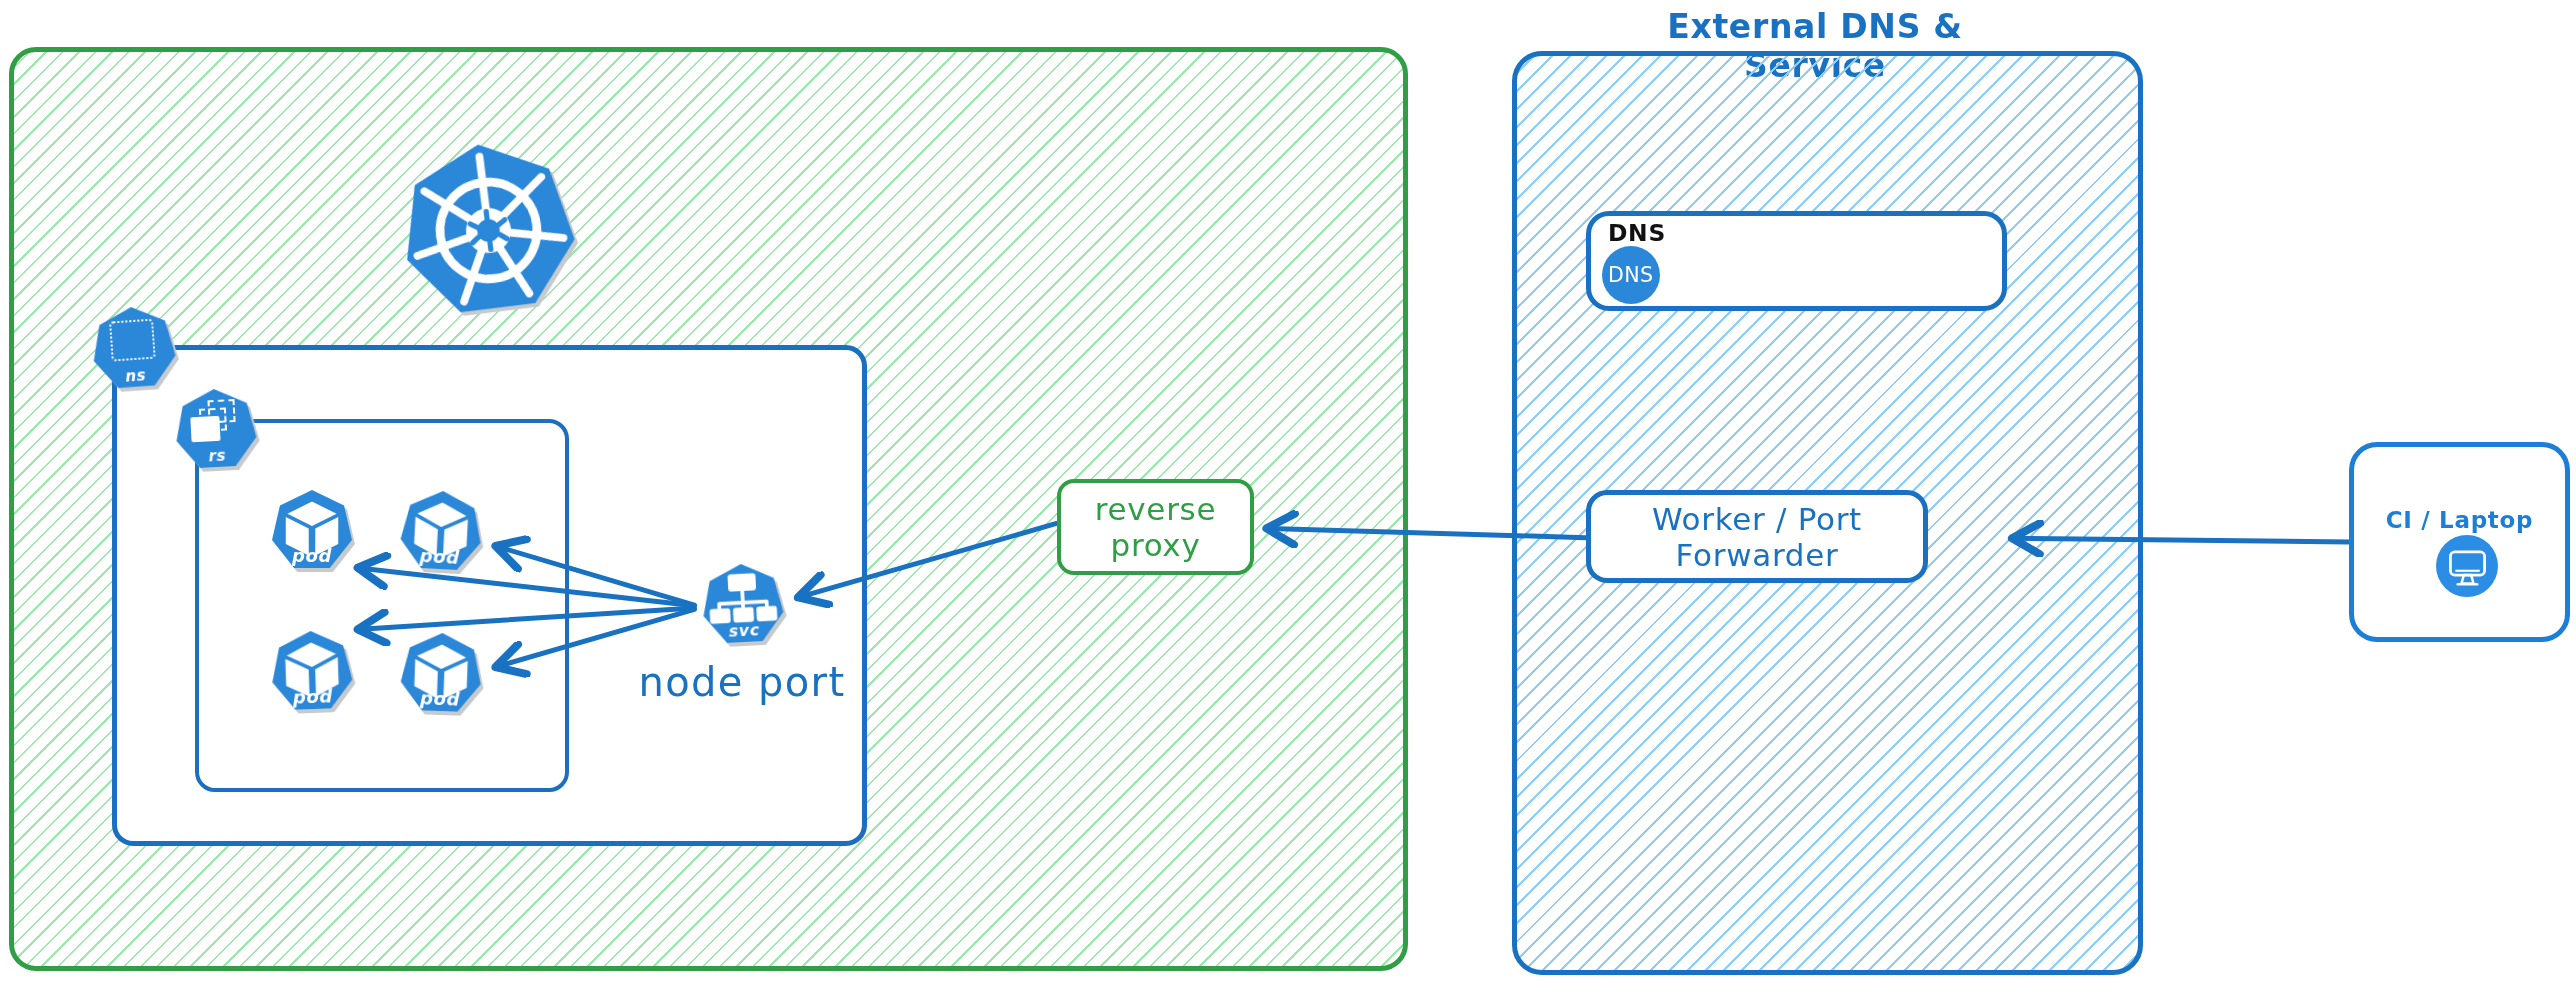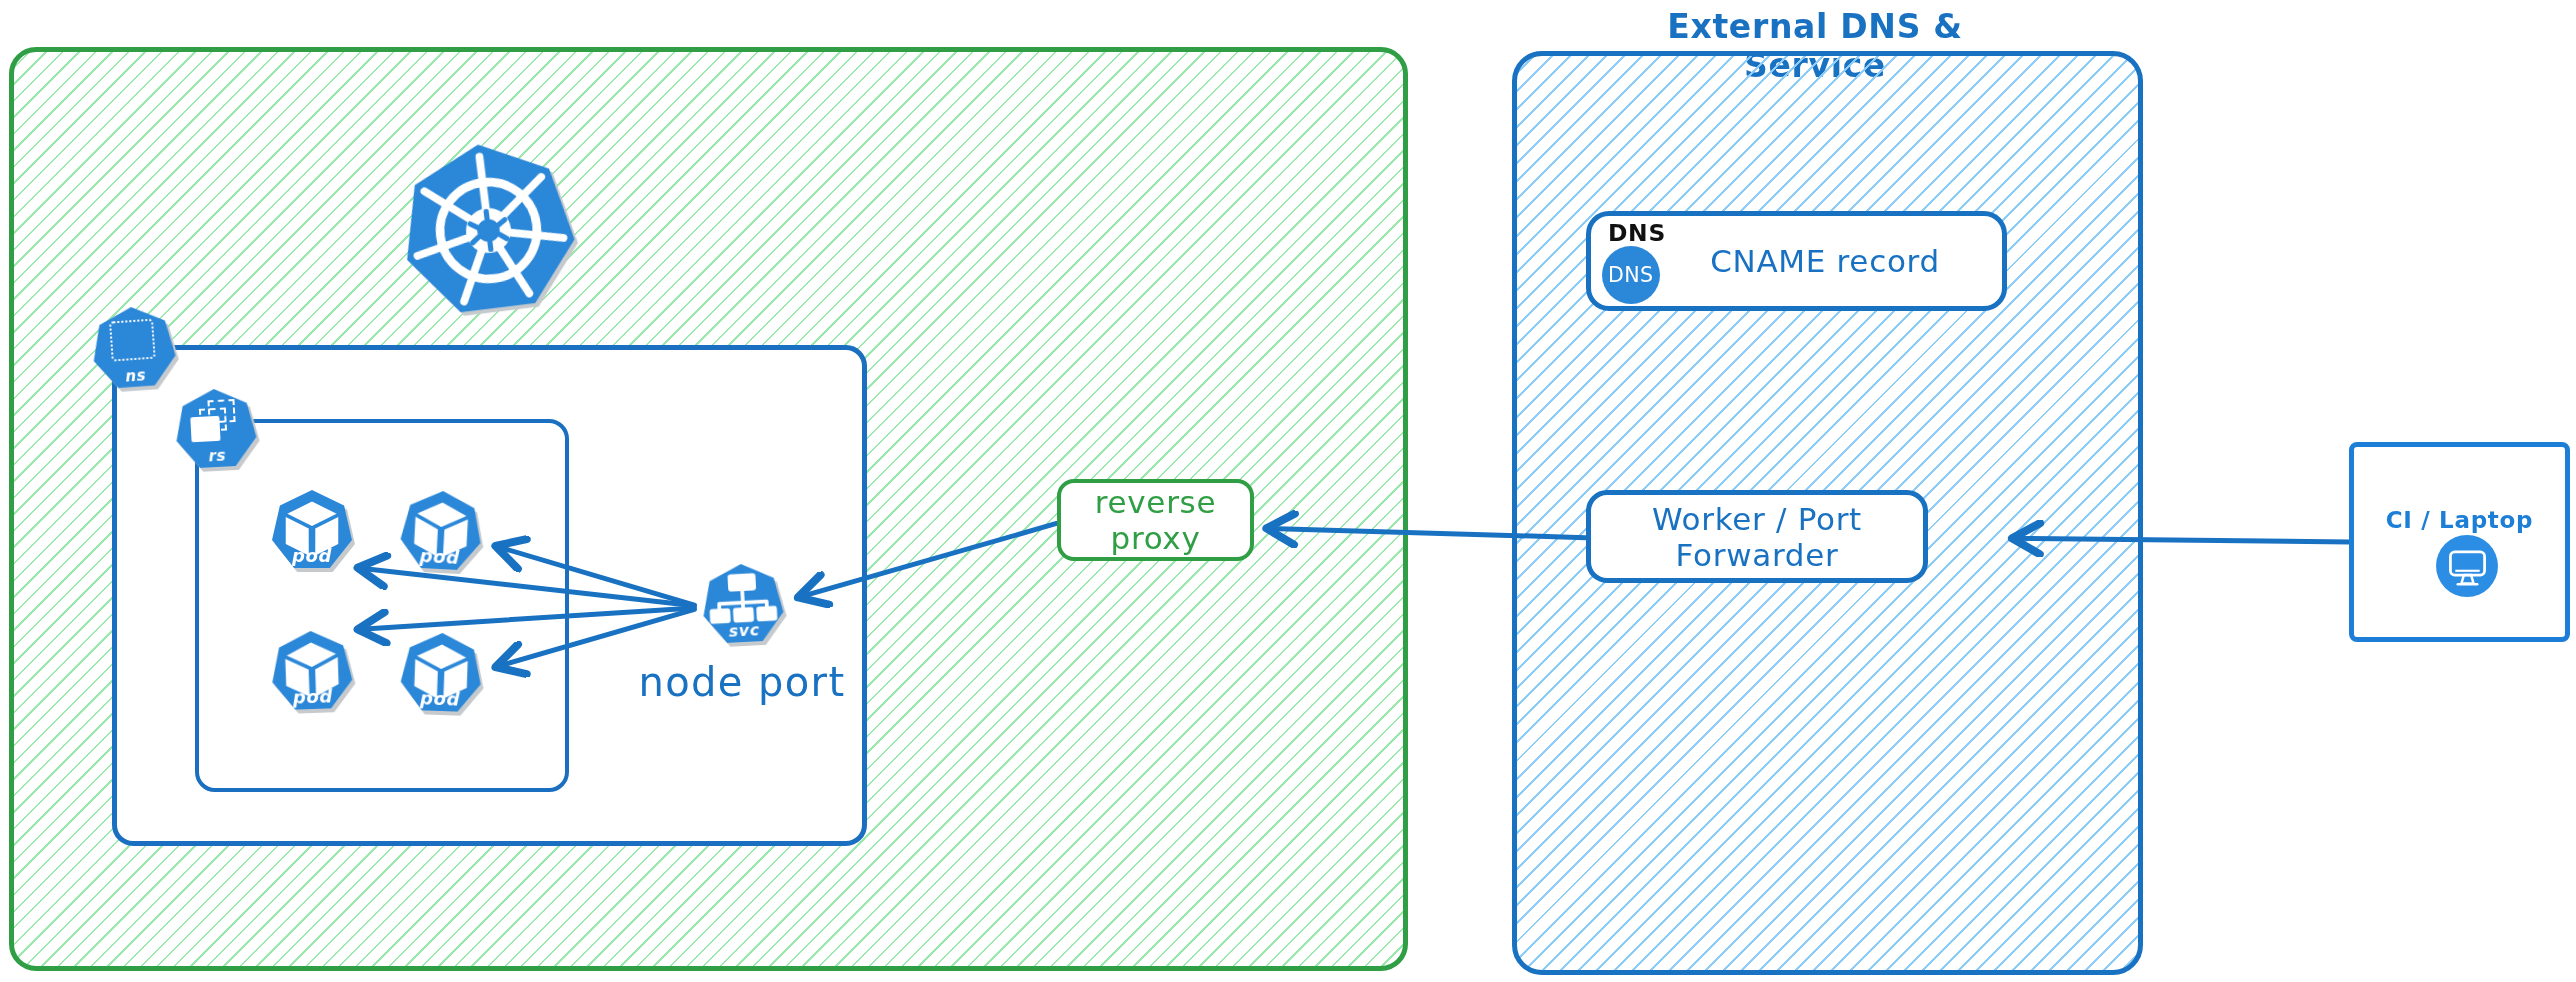--- a/index.html
+++ b/index.html
@@ -61,21 +61,21 @@
   .rs-box{left:195px;top:419px;width:374px;height:373px;border-radius:20px;border-width:4.3px;}
 
   .label-box{
     position:absolute;
     background:#ffffff;
     display:flex;align-items:center;justify-content:center;
     text-align:center;
     font-size:31px;font-weight:500;letter-spacing:0.7px;
   }
   .rproxy-box{
-    left:1057px;top:479px;width:197px;height:82px;
+    left:1057px;top:479px;width:197px;height:96px;
     border:4.3px solid var(--green);border-radius:17px;
     color:var(--green);
   }
   .worker-box{
     left:1586px;top:490px;width:342px;height:93px;
     border:5px solid var(--blue);border-radius:21px;
     color:var(--blue);
   }
 
   
@@ -98,21 +98,21 @@
   .cname-label{
     position:absolute;left:99px;top:0;width:270px;height:100%;
     display:flex;align-items:center;justify-content:center;
     color:var(--blue);font-size:31px;font-weight:500;letter-spacing:0.7px;
   }
 
   
   .ci-box{
     left:2349px;top:442px;width:221px;height:200px;
     background:#ffffff;
-    border:5px solid #1c7ed6;border-radius:8px;
+    border:5px solid #1c7ed6;border-radius:28px;
   }
   .ci-label{
     position:absolute;left:0;top:60px;width:100%;
     text-align:center;
     color:#1c7ed6;font-size:23px;font-weight:600;letter-spacing:0.7px;
   }
   .monitor-badge{
     position:absolute;left:82px;top:88px;
     width:62px;height:62px;border-radius:50%;
     background:#2b8de3;
@@ -307,21 +307,20 @@
 
   <div class="label-box rproxy-box">
     <span>reverse proxy</span>
   </div>
 
   <div class="abs dns-card">
     <div class="dns-tag">DNS</div>
     <div class="dns-badge">
       <span>DNS</span>
     </div>
-    <div class="cname-label">CNAME record</div>
   </div>
 
   <div class="label-box worker-box">
     <span>Worker / Port Forwarder</span>
   </div>
 
   <div class="abs ci-box">
     <div class="ci-label">CI / Laptop</div>
     <div class="monitor-badge">
       <svg viewBox="0 0 100 100" width="61" height="61">

